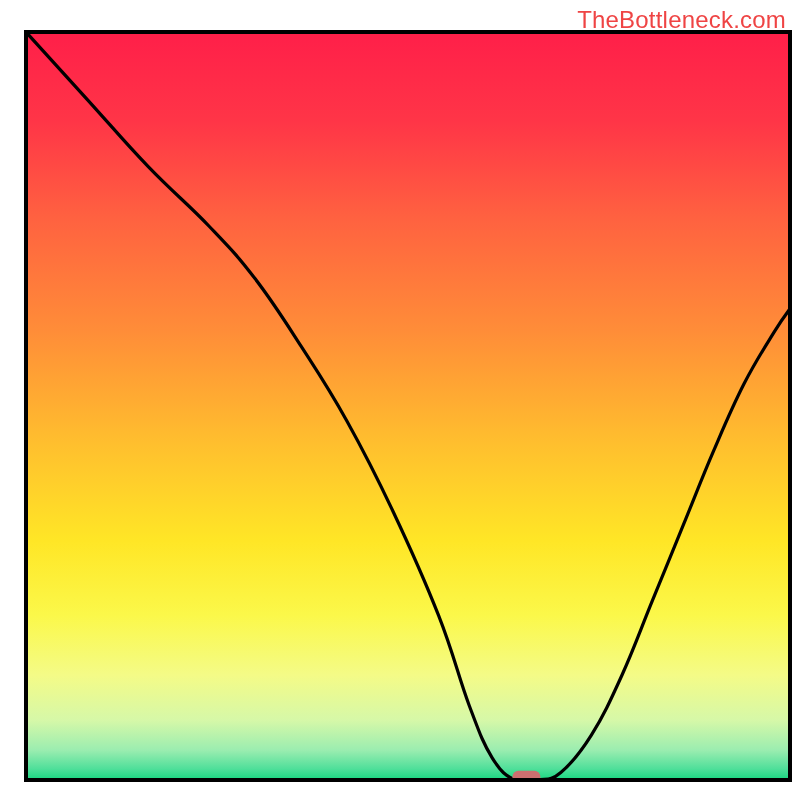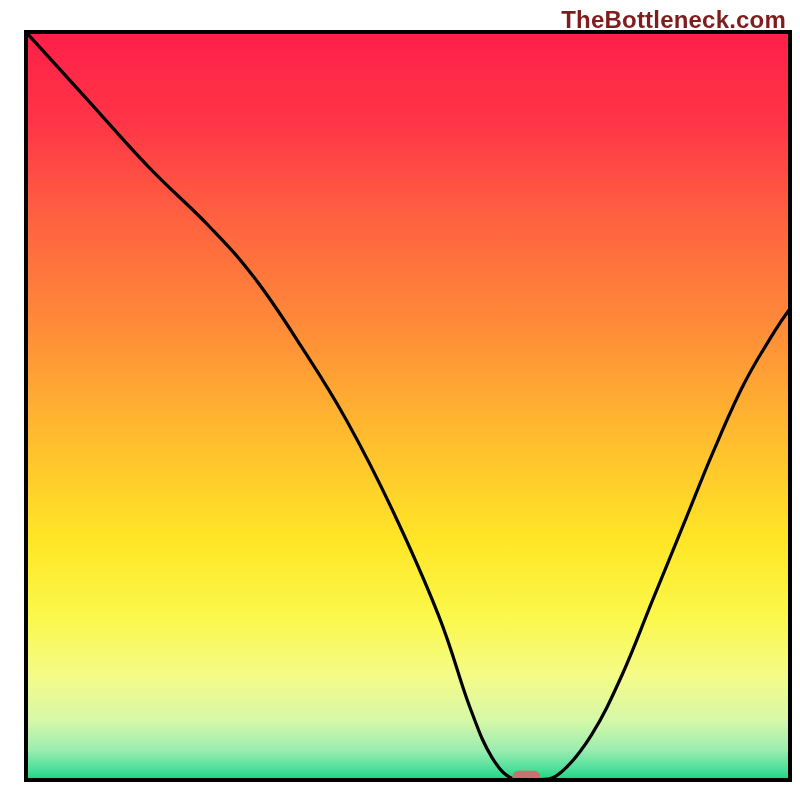--- a/index.html
+++ b/index.html
@@ -12,23 +12,23 @@
   }
   .container {
     position: relative;
     width: 800px;
     height: 800px;
   }
   .watermark {
     position: absolute;
     top: 6px;
     right: 14px;
-    color: #7f1d1d;
+    color: #ef4444;
     font-size: 24px;
-    font-weight: 700;
+    font-weight: 400;
     letter-spacing: 0.2px;
     z-index: 20;
   }
   svg {
     display: block;
   }
 </style>
 </head>
 <body>
 

